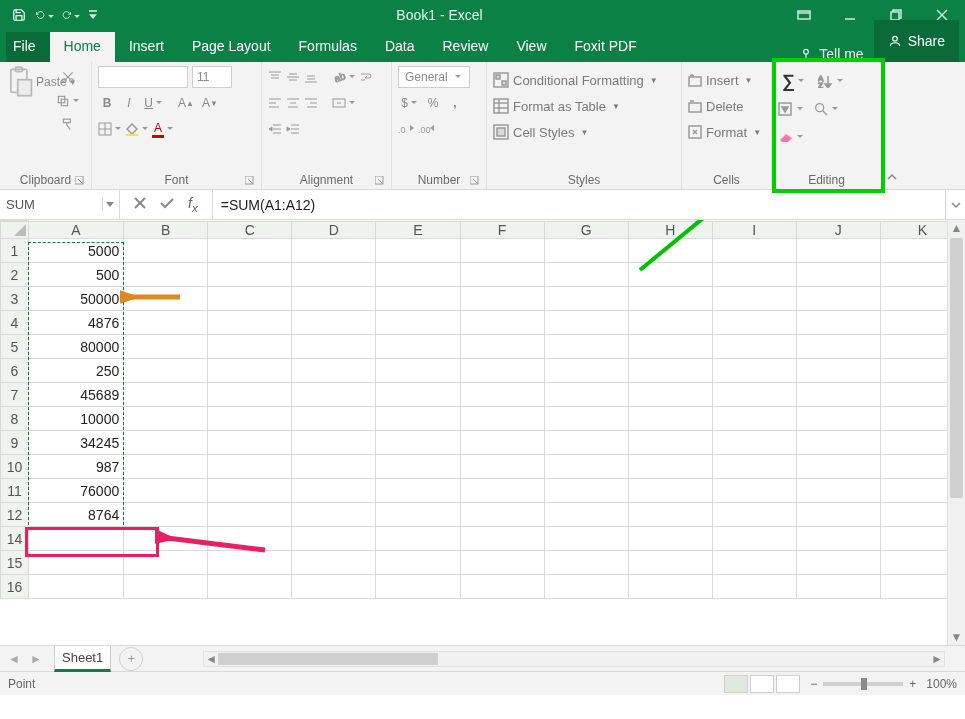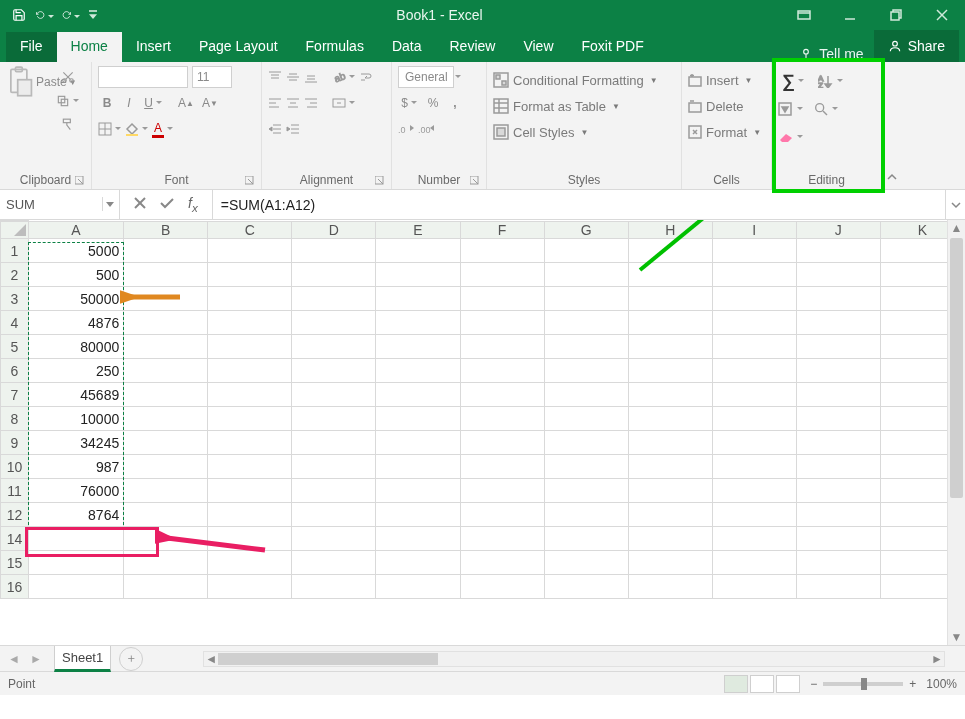--- a/index.html
+++ b/index.html
@@ -10,25 +10,25 @@
   .qat { display: flex; align-items: center; gap: 8px; padding-left: 10px; }
   .qat .ico { width: 18px; height: 18px; display: inline-flex; align-items: center; justify-content: center; color: #fff; }
   .qat .drop::after { content: ""; border: 3px solid transparent; border-top-color: #cfe9da; margin-left: 3px; margin-top: 5px; display: inline-block; }
   .title-text { flex: 1; text-align: center; font-size: 14px; color: #e9f6ef; }
   .win-controls { display: flex; }
   .win-controls .wbtn { width: 46px; height: 30px; display: flex; align-items: center; justify-content: center; color: #cfe9da; }
 
   
   .tabs-bar { height: 32px; background: #0c8145; display: flex; align-items: flex-end; color: #fff; padding: 0 6px; }
   .tab { padding: 6px 14px 8px; font-size: 14px; color: #fff; cursor: pointer; }
-  .tab.file { background: #0a6b39; }
+  .tab.file { background: #0a6b39; padding-left: 7px; }
   .tab.active { background: #f3f3f3; color: #0c8145; }
   .tabs-spacer { flex: 1; }
   .tell-me { display: flex; align-items: center; gap: 6px; padding: 0 10px; color: #eaf7ef; font-size: 14px; }
-  .share-btn { display: flex; align-items: center; gap: 6px; background: #0a6b39; height: 32px; padding: 4px 14px; color: #fff; font-size: 14px; }
+  .share-btn { display: flex; align-items: center; gap: 6px; background: #0a6b39; height: 42px; padding: 4px 14px; color: #fff; font-size: 14px; }
 
   
   .ribbon { height: 128px; background: #f3f3f3; border-bottom: 1px solid #d9d9d9; display: flex; align-items: stretch; }
   .group { border-right: 1px solid #e1e1e1; display: flex; flex-direction: column; padding: 4px 6px 2px; }
   .group-body { flex: 1; display: flex; gap: 6px; align-items: flex-start; flex-wrap: wrap; }
   .group-label { text-align: center; font-size: 12px; color: #6a6a6a; padding: 2px 0 0; position: relative; }
   .group-label .launcher { position: absolute; right: 0; bottom: 2px; width: 10px; height: 10px; }
   .ctrl { height: 22px; display: inline-flex; align-items: center; justify-content: center; color: #8a8a8a; border-radius: 2px; }
   .big-btn { width: 44px; display: flex; flex-direction: row; align-items: center; gap: 2px; color: #8a8a8a; }
   .big-btn .ico { width: 32px; height: 32px; }
@@ -375,21 +375,21 @@
       <span>Alignment</span>
       <span class="launcher"><svg width="10" height="10" stroke="#9a9a9a">
             <rect x="0" y="0" width="8" height="8" fill="none"></rect>
             <line x1="3" y1="3" x2="8" y2="8"></line>
           </svg></span>
     </div>
   </div>
 
   <div class="group g-number">
     <div class="group-body col" style="gap:4px">
-      <div class="sel drop" style="width:56px">
+      <div class="sel drop" style="width:72px">
           <span>General</span>
         </div>
       <div class="row">
         <span class="ctrl drop" style="width:22px">$</span>
         <span class="ctrl" style="width:18px">%</span>
         <span class="ctrl" style="width:18px;font-weight:bold">,</span>
       </div>
       <div class="row">
         <span class="ctrl">
             <svg width="16" height="12">

